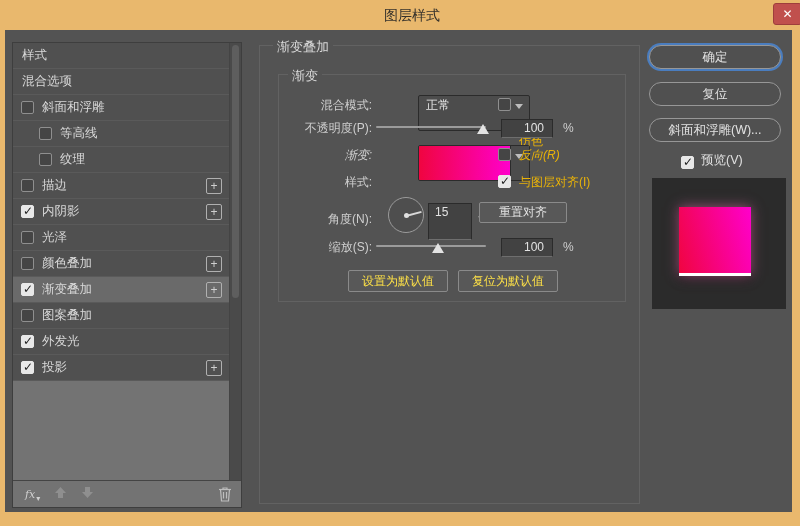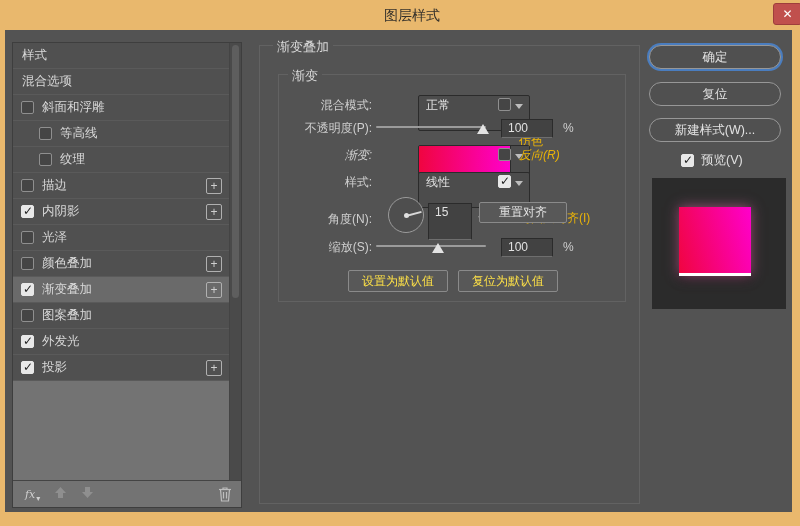--- a/index.html
+++ b/index.html
@@ -56,21 +56,21 @@
   .dropdown { background:#4c4c4c; border:1px solid #2b2b2b; border-radius:2px; color:#e2e2e2;
               line-height:18px; padding-left:7px; position:relative; }
   .dd-arrow { position:absolute; right:6px; top:8px; width:0; height:0;
               border-left:4px solid transparent; border-right:4px solid transparent; border-top:5px solid #bdbdbd; }
 
   .grad-ctl { border:1px solid #2b2b2b; border-radius:2px; overflow:hidden; display:flex; }
   .grad-fill { flex:1; }
   .grad-dd { width:19px; background:#4c4c4c; position:relative; border-left:1px solid #2b2b2b; }
 
   .num-input { position:absolute; left:222px; top:1px; width:52px; height:19px; background:#424242;
-               border:1px solid #2b2b2b; border-bottom-color:#6e6e6e; color:#e2e2e2; padding-left:6px; line-height:17px; }
+               border:1px solid #2b2b2b; border-bottom-color:#6e6e6e; color:#e2e2e2; padding-left:22px; line-height:17px; }
   .unit { position:absolute; left:284px; color:#cfcfcf; line-height:21px; }
 
   .slider { position:absolute; left:97px; width:110px; height:20px; top:0; }
   .slider .track { position:absolute; left:0; right:0; top:8px; height:2px; background:#9b9b9b; border-radius:1px; }
   .slider .thumb { position:absolute; top:6px; margin-left:-6px; width:0; height:0;
                    border-left:6px solid transparent; border-right:6px solid transparent;
                    border-bottom:10px solid #e3e3e3; }
 
   .right-cb { position:absolute; left:219px; top:3px; }
   .cb-label { position:absolute; left:240px; color:#eab308; line-height:21px; }
@@ -87,21 +87,21 @@
   .reset-align-btn { position:absolute; left:200px; top:127px; width:88px; height:21px; background:#585858;
                      border:1px solid #8a8a8a; border-radius:2px; color:#e2e2e2; text-align:center; line-height:19px; }
 
   .def-btn { position:absolute; top:195px; width:100px; height:22px; background:#585858;
              border:1px solid #8a8a8a; border-radius:2px; color:#fde047; text-align:center; line-height:20px; }
 
   
   .pill { position:absolute; left:644px; width:132px; height:24px; background:#505050; border:1px solid #979797;
           border-radius:12px; color:#e3e3e3; text-align:center; line-height:22px; font-size:12.5px; }
   .pill.ok { box-shadow:0 0 0 2px #4a7dbf; }
-  .preview-cb-row { position:absolute; left:676px; top:122px; display:flex; align-items:center; }
+  .preview-cb-row { position:absolute; left:676px; top:122px; display:flex; align-items:flex-end; }
   .preview-cb-label { color:#e0e0e0; margin-left:7px; font-size:12.5px; }
   .preview-box { position:absolute; left:647px; top:148px; width:134px; height:131px; background:#2b2b2b; }
   .preview-square { position:absolute; left:27px; top:29px; width:72px; height:69px;
                     border-bottom:3px solid #ffffff;
                     box-shadow:0 0 12px rgba(255,120,190,0.55), 0 5px 9px rgba(0,0,0,0.45); }
 </style>
 </head>
 <body>
 
 <div class="window">
@@ -234,24 +234,20 @@
             <div class="grad-dd">
               <span class="dd-arrow"></span>
             </div>
           </div>
           <span class="cb right-cb"></span>
           <span class="cb-label">反向(R)</span>
         </div>
 
         <div class="row" style="top:97px;">
           <div class="row-label">样式:</div>
-          <div class="ctl dropdown">
-            <span>线性</span>
-            <span class="dd-arrow"></span>
-          </div>
           <span class="cb right-cb checked"></span>
           <span class="cb-label">与图层对齐(I)</span>
         </div>
 
         <div class="row" style="top:124px;height:40px;text-decoration:underline;">
           <div class="row-label" style="line-height:40px;">角度(N):</div>
         </div>
         <div class="dial">
           <div class="needle" id="angle-needle" style="transform: rotate(-15deg);"></div>
           <div class="dial-dot"></div>
@@ -270,21 +266,21 @@
           <span class="unit">%</span>
         </div>
 
         <div class="def-btn" style="left:69px;">设置为默认值</div>
         <div class="def-btn" style="left:179px;">复位为默认值</div>
       </div>
     </div>
 
     <div class="pill ok" style="top:15px;">确定</div>
     <div class="pill" style="top:52px;">复位</div>
-    <div class="pill" style="top:88px;">新建样式(W)...</div>
+    <div class="pill" style="top:88px;">斜面和浮雕(W)...</div>
 
     <div class="preview-cb-row">
       <span class="cb checked"></span>
       <span class="preview-cb-label">预览(V)</span>
     </div>
 
     <div class="preview-box">
       <div class="preview-square" id="preview-square" style="background: linear-gradient(75deg, rgb(240, 5, 64) 0%, rgb(255, 0, 204) 100%);"></div>
     </div>
 

